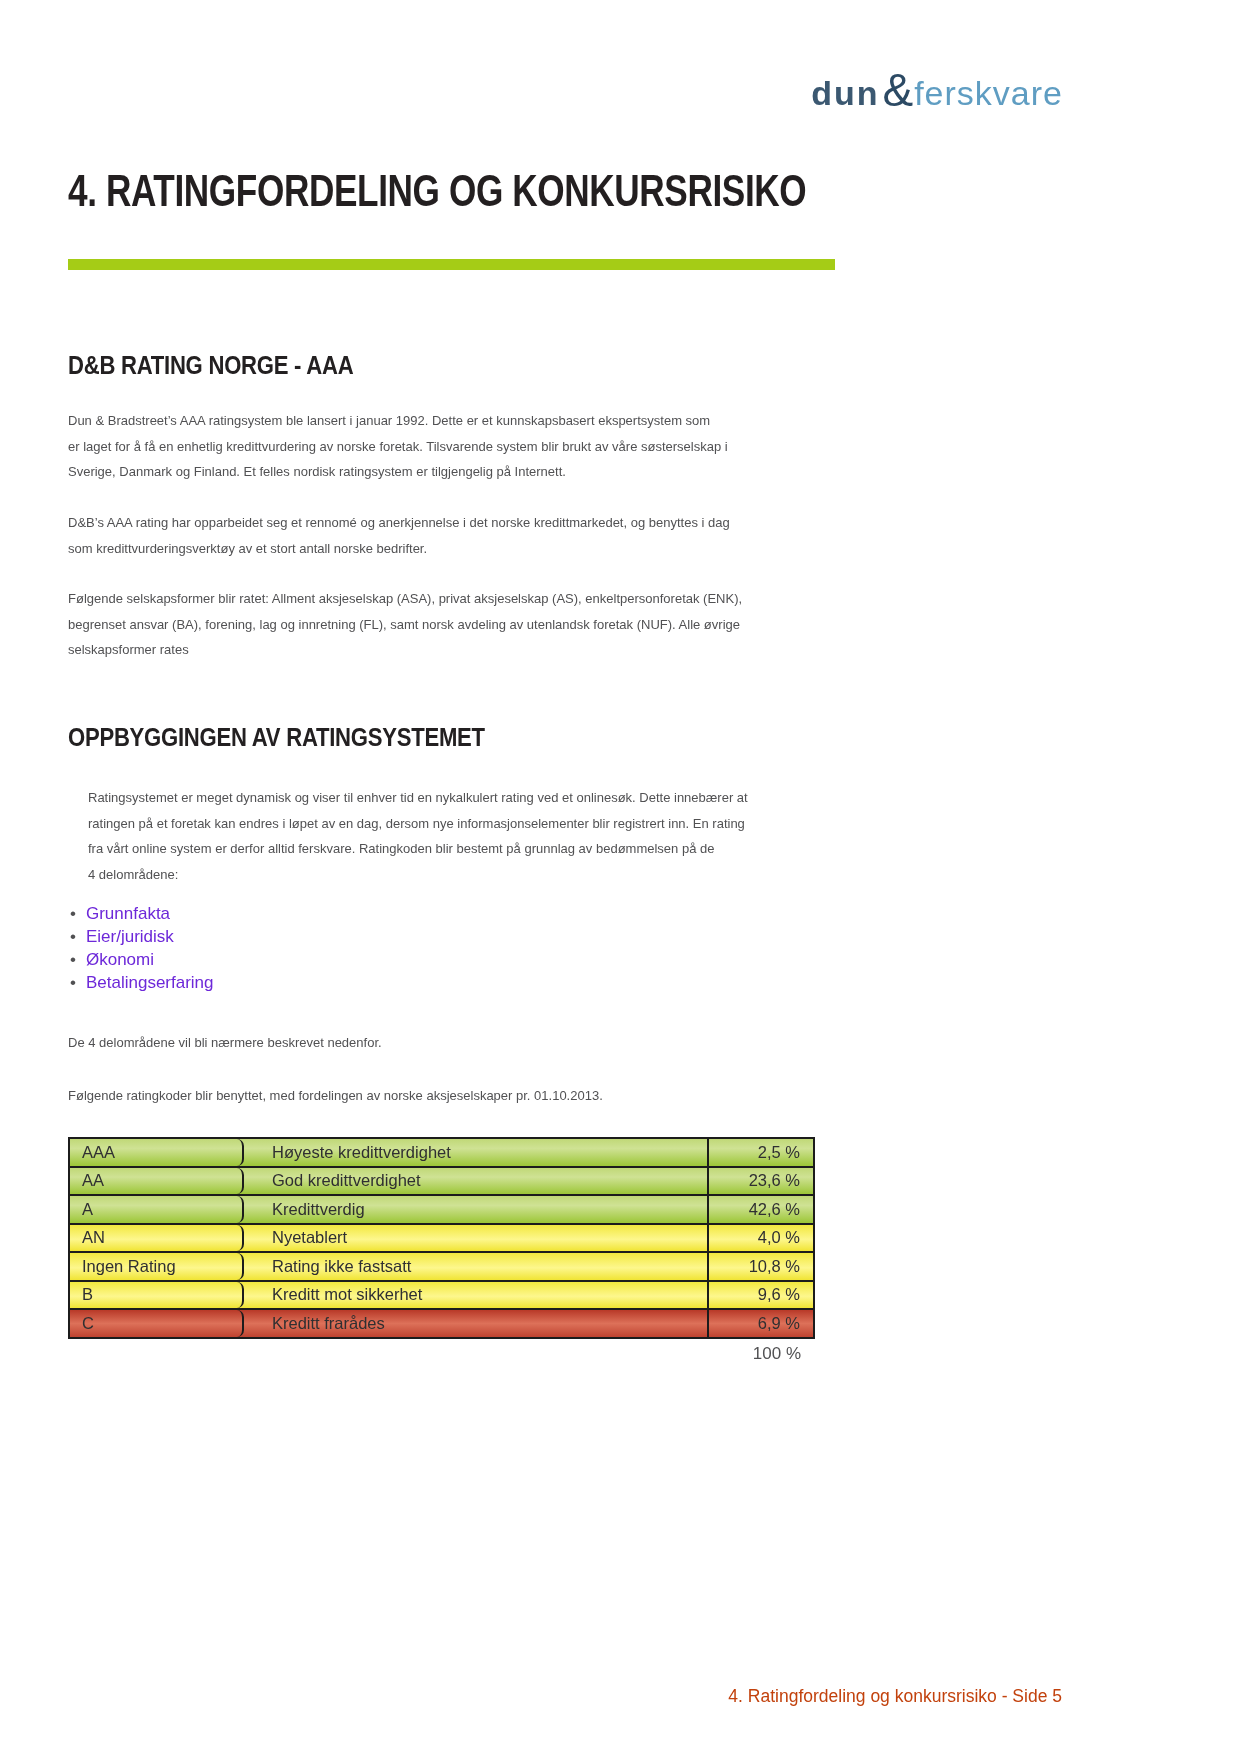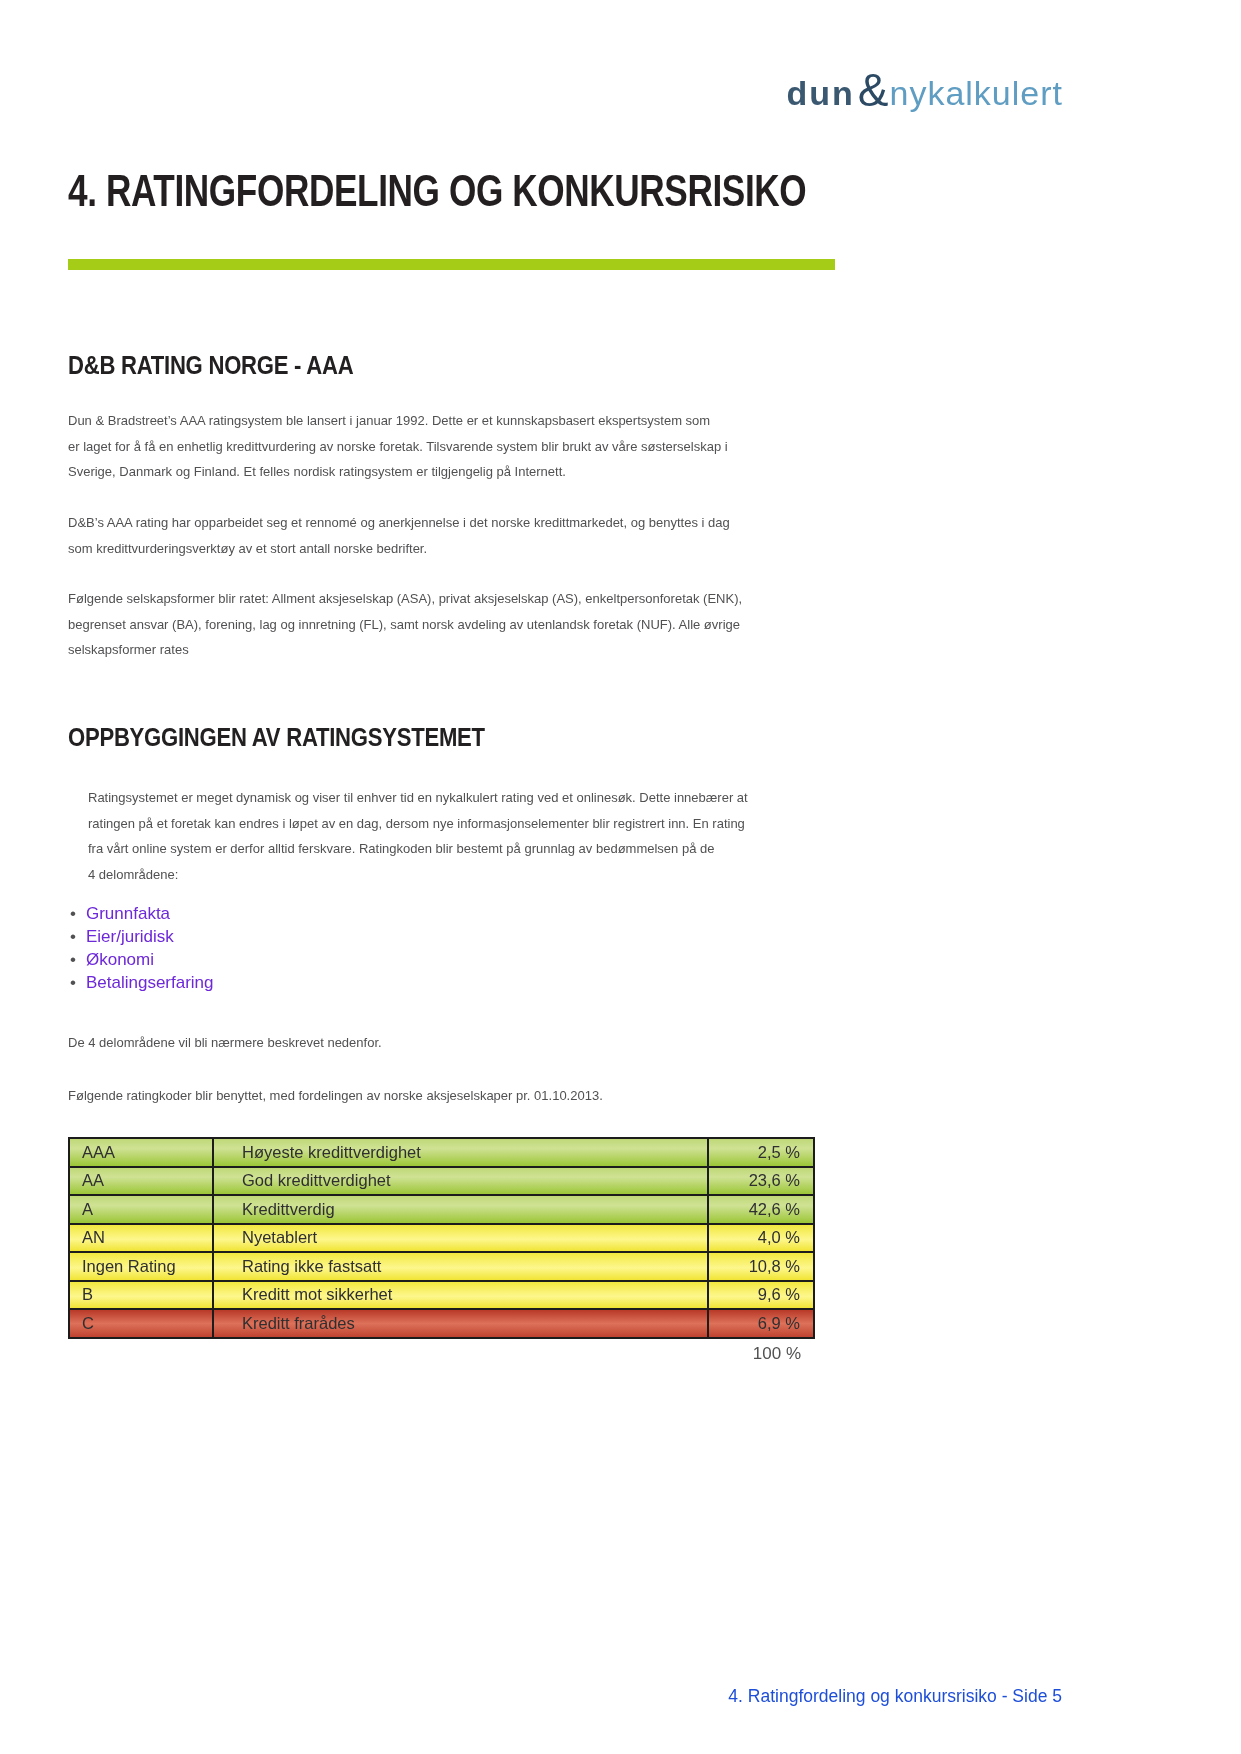--- a/index.html
+++ b/index.html
@@ -39,41 +39,41 @@
 
   .bullets { position:absolute; left:68px; top:902px; font-size:17px; color:#6d28d9; }
   .bullet  { display:flex; align-items:center; height:23.2px; white-space:nowrap; }
   .bullet::before { content:"•"; margin:0 10px 0 2px; font-size:17px; color:#515153; }
 
   
   .rating-table { position:absolute; left:68px; top:1137px; width:747px; border:2px solid #1c1c1c; box-sizing:border-box; }
   .trow { display:flex; height:26.5px; border-bottom:2px solid #1c1c1c; font-size:16.5px; color:#2f2f31; }
   .trow:last-child { border-bottom:none; }
   .cell { display:flex; align-items:center; box-sizing:border-box; }
-  .cell.code { width:144px; border-right:2px solid #1c1c1c; padding-left:12px; }
+  .cell.code { width:174px; border-right:2px solid #1c1c1c; padding-left:12px;border-radius:7px; }
   .cell.desc { flex:1; border-right:2px solid #1c1c1c; padding-left:28px; }
   .cell.pct  { width:104px; justify-content:flex-end; padding-right:13px; }
   .row-green  { background:linear-gradient(180deg, #c0d877 0%, #cfe294 35%, #9cc637 100%); }
   .row-yellow { background:linear-gradient(180deg, #f2e83e 0%, #fdf78d 55%, #f0e434 100%); }
   .row-red    { background:linear-gradient(180deg, #b83928 0%, #dd7159 50%, #bf4330 100%); }
 
   .table-total { position:absolute; left:68px; top:1344px; width:733px; text-align:right; font-size:17px; color:#515153; }
 
   
-  .footer { position:absolute; top:1686px; right:179px; font-size:17.5px; color:#1d4ed8; white-space:nowrap; }
+  .footer { position:absolute; top:1686px; right:179px; font-size:17.5px; color:#c2410c; white-space:nowrap; }
 </style>
 </head>
 <body>
 
 <div class="page">
 
   <div class="logo">
     <span class="dun">dun</span>
     <span class="amp">&amp;</span>
-    <span class="brad">nykalkulert</span>
+    <span class="brad">ferskvare</span>
   </div>
 
   <div class="h1">4. RATINGFORDELING OG KONKURSRISIKO</div>
   <div class="accent-bar"></div>
 
   <div class="h2 first">D&amp;B RATING NORGE - AAA</div>
 
   <div class="para p1">
     <div class="line">Dun &amp; Bradstreet’s AAA ratingsystem ble lansert i januar 1992. Dette er et kunnskapsbasert ekspertsystem som</div>
     <div class="line">er laget for å få en enhetlig kredittvurdering av norske foretak. Tilsvarende system blir brukt av våre søsterselskap i</div>

